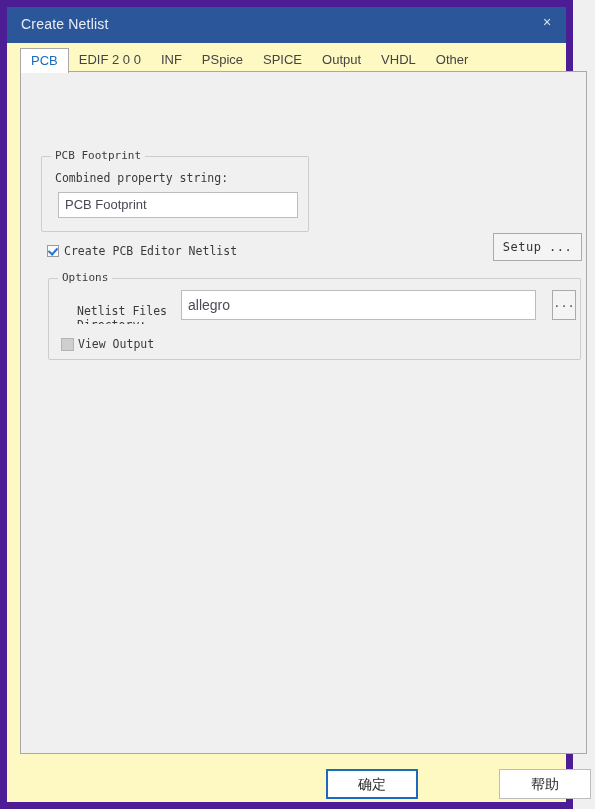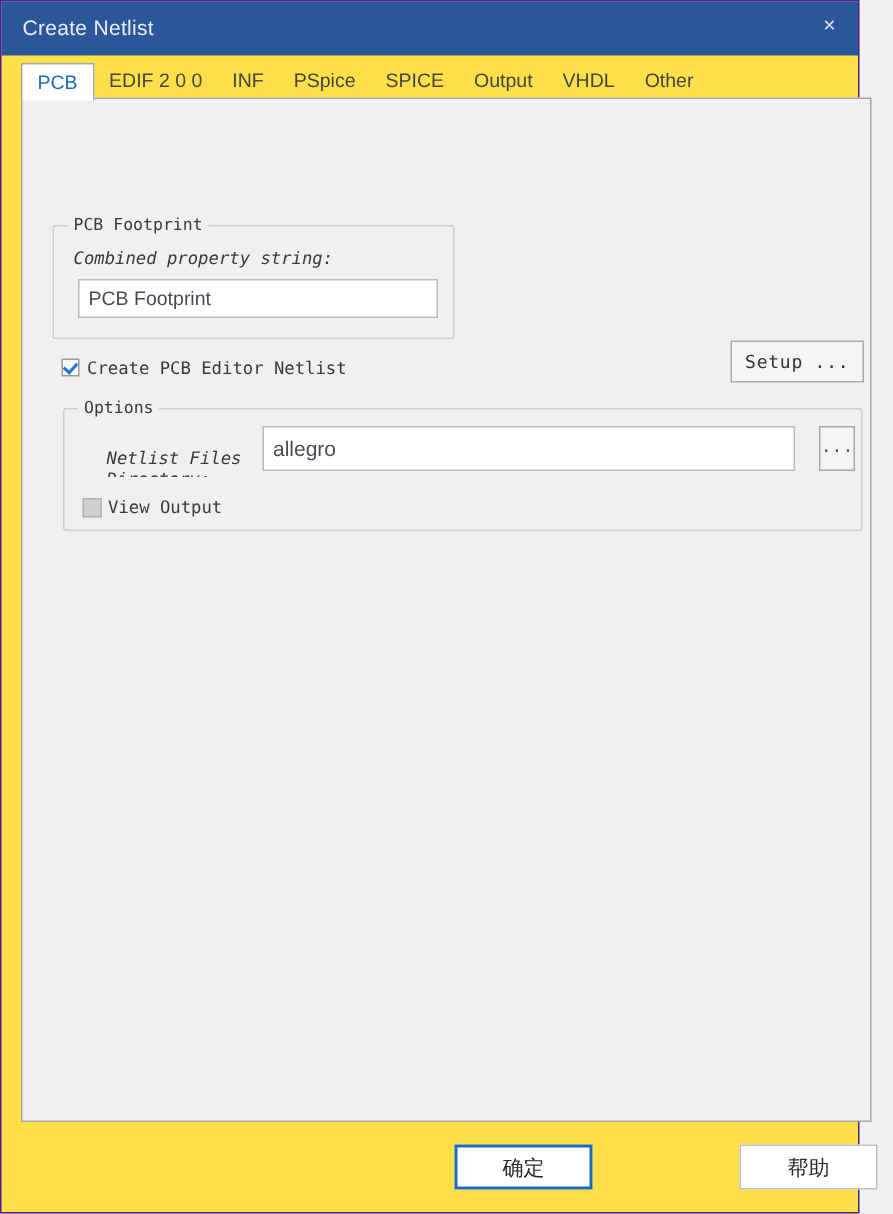--- a/index.html
+++ b/index.html
@@ -14,22 +14,22 @@
     overflow: hidden;
     -webkit-font-smoothing: antialiased;
   }
 
   #dialog {
     position: absolute;
     left: 0;
     top: 0;
     width: 573px;
     height: 809px;
-    background: #fde047;
-    border: 1px solid #4c1d95;
+    background: #fef9c3;
+    border: 7px solid #4c1d95;
     box-sizing: border-box;
   }
 
   
   #titlebar {
     position: absolute;
     left: 0;
     top: 0;
     width: 100%;
     height: 36px;
@@ -130,21 +130,20 @@
     width: 533px;
     height: 82px;
   }
 
   .mono-label {
     position: absolute;
     font-family: "DejaVu Sans Mono", monospace;
     font-size: 11.5px;
     color: #3a3a3a;
     white-space: nowrap;
-    font-style: italic;
   }
 
   #combined-label {
     left: 13px;
     top: 14px;
   }
 
   .textinput {
     position: absolute;
     background: #ffffff;
@@ -282,20 +281,21 @@
     line-height: 28px;
     font-family: "Liberation Sans", sans-serif;
     font-size: 14px;
     color: #2a2a2a;
     cursor: default;
     user-select: none;
   }
   .dlg-button.default {
     border: 2px solid #1a6ac0;
     line-height: 26px;
+    margin-left: 17px;
   }
   #ok-button    { left: 302px; }
   #cancel-button{ left: 397px; }
   #help-button  { left: 492px; }
 </style>
 </head>
 <body>
 
 <div id="dialog">
 

